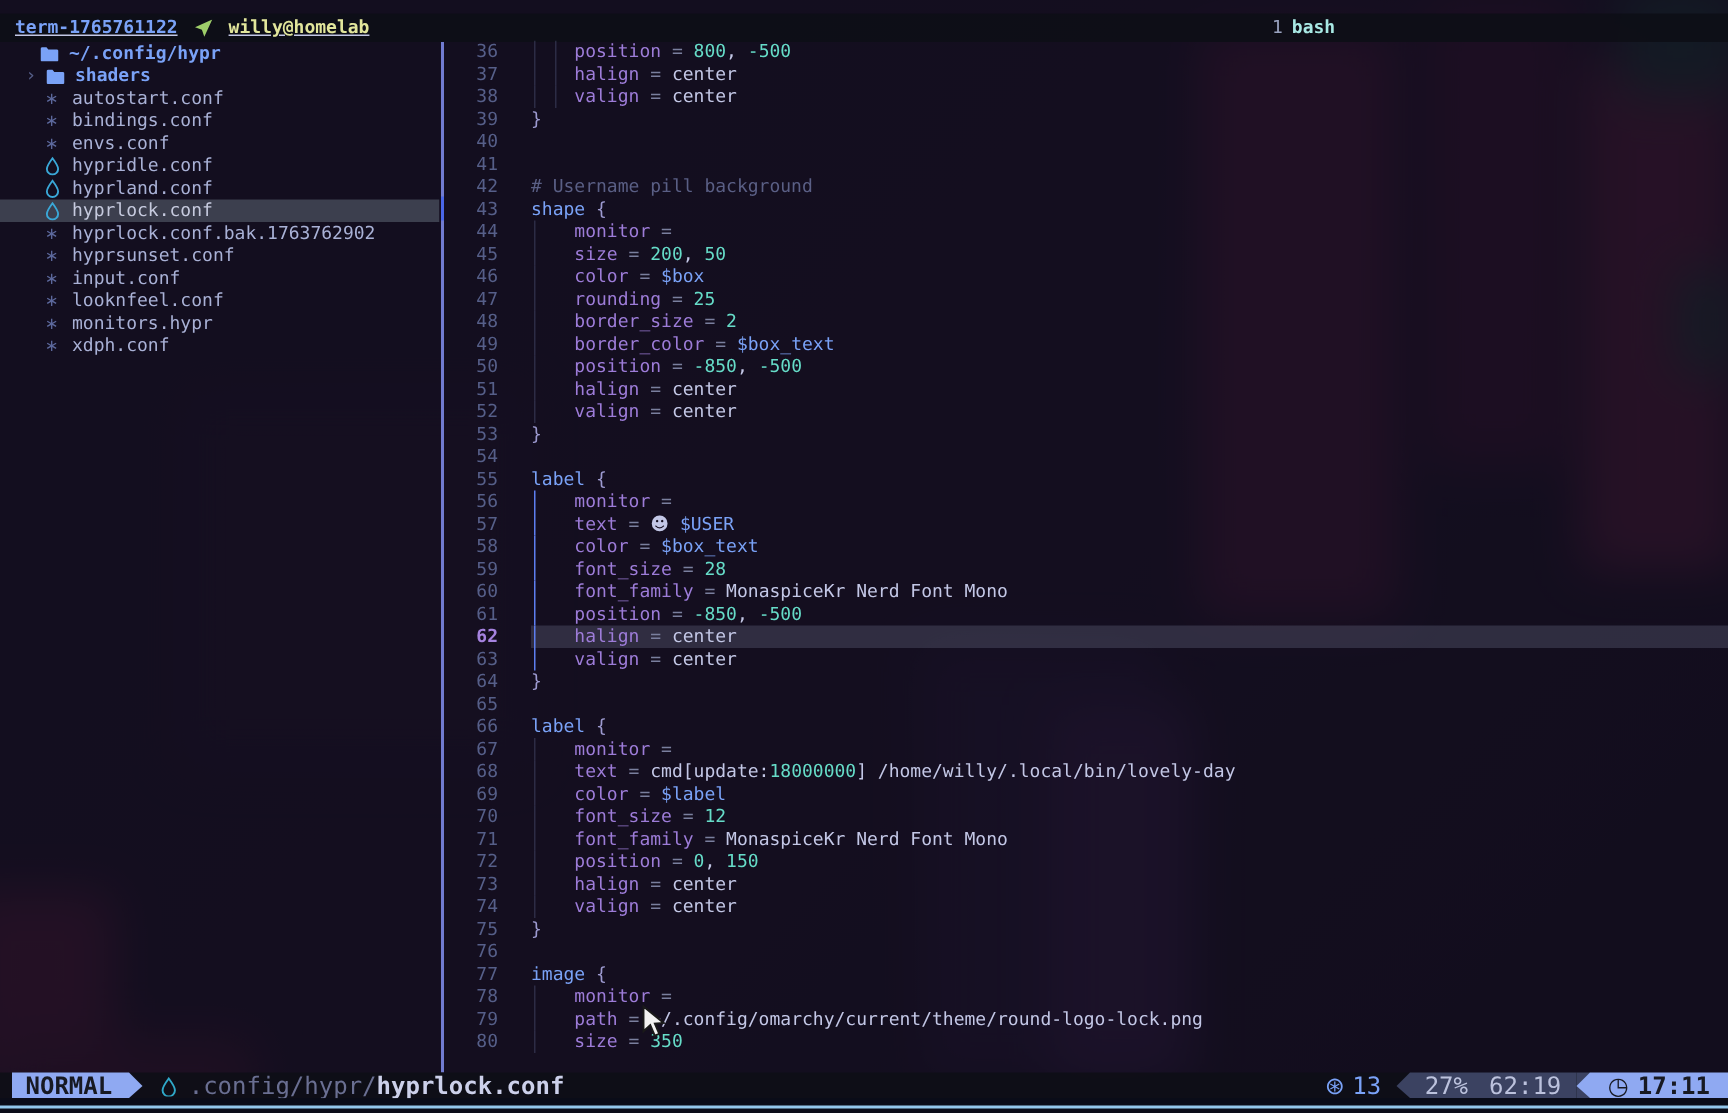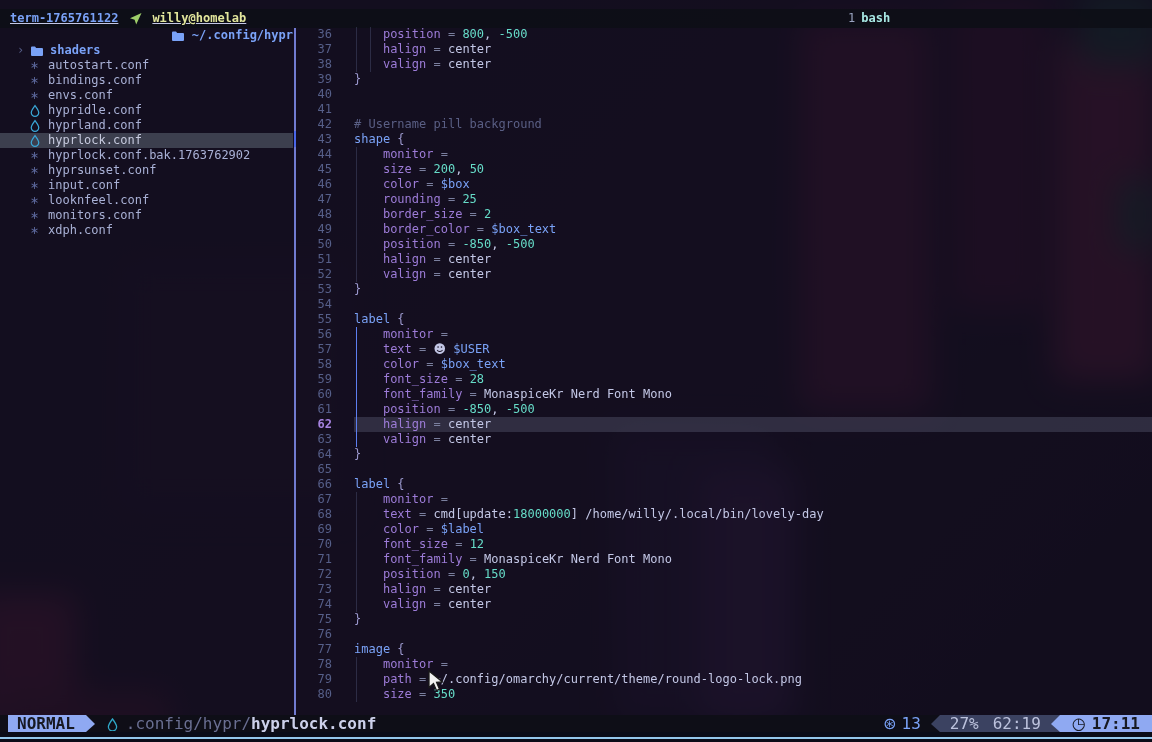--- a/index.html
+++ b/index.html
@@ -20,21 +20,21 @@
   .tmux-session { color:#7aa2f7; font-weight:bold; }
   .tmux-plane { margin:0 10px 0 12px; display:inline-flex; }
   .tmux-user { color:#e2e69c; font-weight:bold; }
   .tmux-win { position:absolute; left:848px; top:0; height:19px; display:flex; align-items:center; gap:6px; }
   .tmux-win .idx { color:#9aa3c0; }
   .tmux-win .name { color:#a8e8e4; font-weight:bold; }
 
   
   .tree { position:absolute; top:28px; left:0; width:293px; bottom:27px; overflow:hidden; }
   .tree-row { height:15px; display:flex; align-items:center; white-space:pre; padding-left:28px; }
-  .tree-row.root { padding-left:14px;justify-content:flex-end; }
+  .tree-row.root { padding-left:26px; }
   .tree-row.dir  { padding-left:17px; }
   .tree-row.selected { background:#3c3f4e; }
   .tree-row .exp { color:#565f89; width:13px; }
   .tree-row .ticon { display:inline-flex; width:13px; justify-content:center; margin-right:7px; }
   .tree-row .lbl { color:#a9b1d6; }
   .tree-row.root .lbl, .tree-row.dir .lbl { color:#7aa2f7; font-weight:bold; }
   .tree-row.selected .lbl { color:#c6cade; }
   .star { color:#5c689c; font-family:"DejaVu Sans",sans-serif; font-size:11px; }
 
   
@@ -137,21 +137,21 @@
       <div class="tree-row file"><span class="ticon"><svg class="drop-svg" width="10" height="13" viewBox="0 0 12 14">
             <path d="M6 1 C6 1 1.5 7 1.5 9.5 A4.5 4.5 0 0 0 10.5 9.5 C10.5 7 6 1 6 1 Z" fill="none" stroke="#3aa8d8" stroke-width="1.5"></path>
           </svg></span><span class="lbl">hyprland.conf</span></div>
       <div class="tree-row file selected"><span class="ticon"><svg class="drop-svg" width="10" height="13" viewBox="0 0 12 14">
             <path d="M6 1 C6 1 1.5 7 1.5 9.5 A4.5 4.5 0 0 0 10.5 9.5 C10.5 7 6 1 6 1 Z" fill="none" stroke="#3aa8d8" stroke-width="1.5"></path>
           </svg></span><span class="lbl">hyprlock.conf</span></div>
       <div class="tree-row file"><span class="ticon"><span class="star">∗</span></span><span class="lbl">hyprlock.conf.bak.1763762902</span></div>
       <div class="tree-row file"><span class="ticon"><span class="star">∗</span></span><span class="lbl">hyprsunset.conf</span></div>
       <div class="tree-row file"><span class="ticon"><span class="star">∗</span></span><span class="lbl">input.conf</span></div>
       <div class="tree-row file"><span class="ticon"><span class="star">∗</span></span><span class="lbl">looknfeel.conf</span></div>
-      <div class="tree-row file"><span class="ticon"><span class="star">∗</span></span><span class="lbl">monitors.conf</span></div>
+      <div class="tree-row file"><span class="ticon"><span class="star">∗</span></span><span class="lbl">monitors.hypr</span></div>
       <div class="tree-row file"><span class="ticon"><span class="star">∗</span></span><span class="lbl">xdph.conf</span></div>
     </div>
   <div class="vsep"></div>
   <div class="tree-indicator"></div>
 
   <div class="editor" id="editor">
       <div class="ed-row"><span class="gut">36</span><span class="code"><i class="guide" style="left: 2px;"></i><i class="guide" style="left: 16px;"></i><span>    </span><span class="tk-key">position</span><span class="tk-op"> = </span><span class="tk-num">800</span><span class="tk-fg">, </span><span class="tk-num">-500</span></span></div>
       <div class="ed-row"><span class="gut">37</span><span class="code"><i class="guide" style="left: 2px;"></i><i class="guide" style="left: 16px;"></i><span>    </span><span class="tk-key">halign</span><span class="tk-op"> = </span><span class="tk-fg">center</span></span></div>
       <div class="ed-row"><span class="gut">38</span><span class="code"><i class="guide" style="left: 2px;"></i><i class="guide" style="left: 16px;"></i><span>    </span><span class="tk-key">valign</span><span class="tk-op"> = </span><span class="tk-fg">center</span></span></div>
       <div class="ed-row"><span class="gut">39</span><span class="code"><span class="tk-brace">}</span></span></div>

